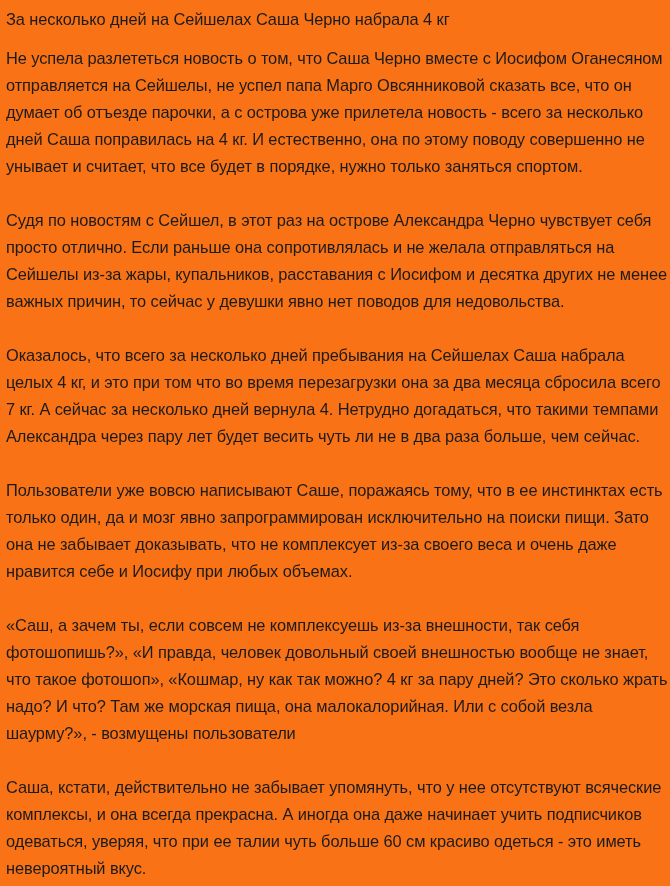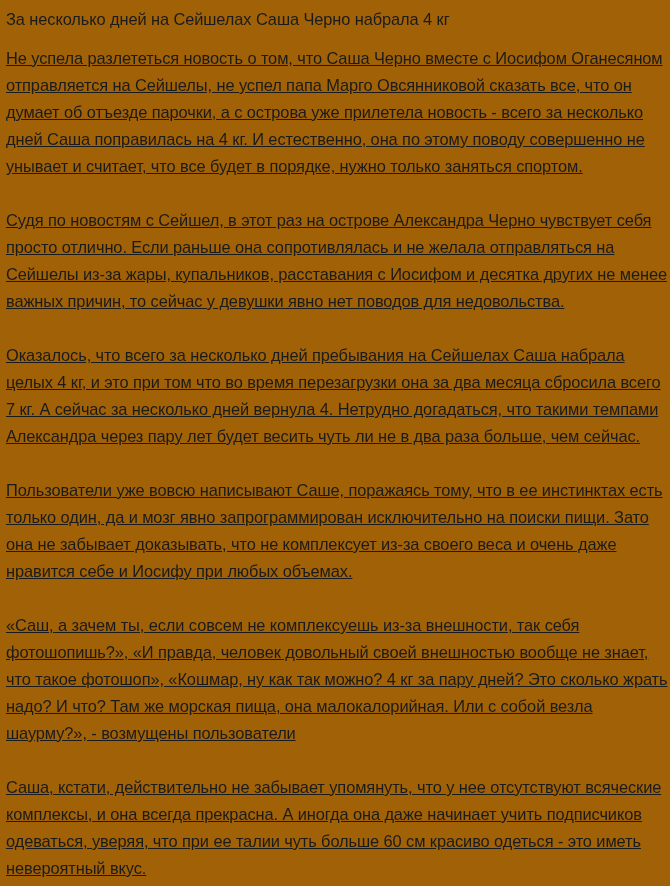--- a/index.html
+++ b/index.html
@@ -14,38 +14,37 @@
     overflow: hidden;
     font-family: "Liberation Sans", "DejaVu Sans", sans-serif;
     color: #1b1b1b;
     -webkit-font-smoothing: antialiased;
   }
   .page {
     box-sizing: border-box;
     width: 670px;
     height: 886px;
     padding: 6px 6px 0 6px;
-    background: #a16207;
+    background: #f97316;
   }
   .article-title {
     margin: 0;
     padding: 0;
     font-size: 17px;
     font-weight: 400;
     line-height: 27px;
     letter-spacing: -0.1px;
     color: #1b1b1b;
     transform: scaleX(0.965);
     transform-origin: left top;
     white-space: nowrap;
   }
   .article-body {
     margin: 0;
     padding: 0;
-    text-decoration: underline;
   }
   .article-paragraph {
     margin: 0 0 27px 0;
     font-size: 17px;
     line-height: 27px;
     letter-spacing: -0.1px;
     color: #1b1b1b;
     text-align: left;
     transform: scaleX(0.965);
     transform-origin: left top;

